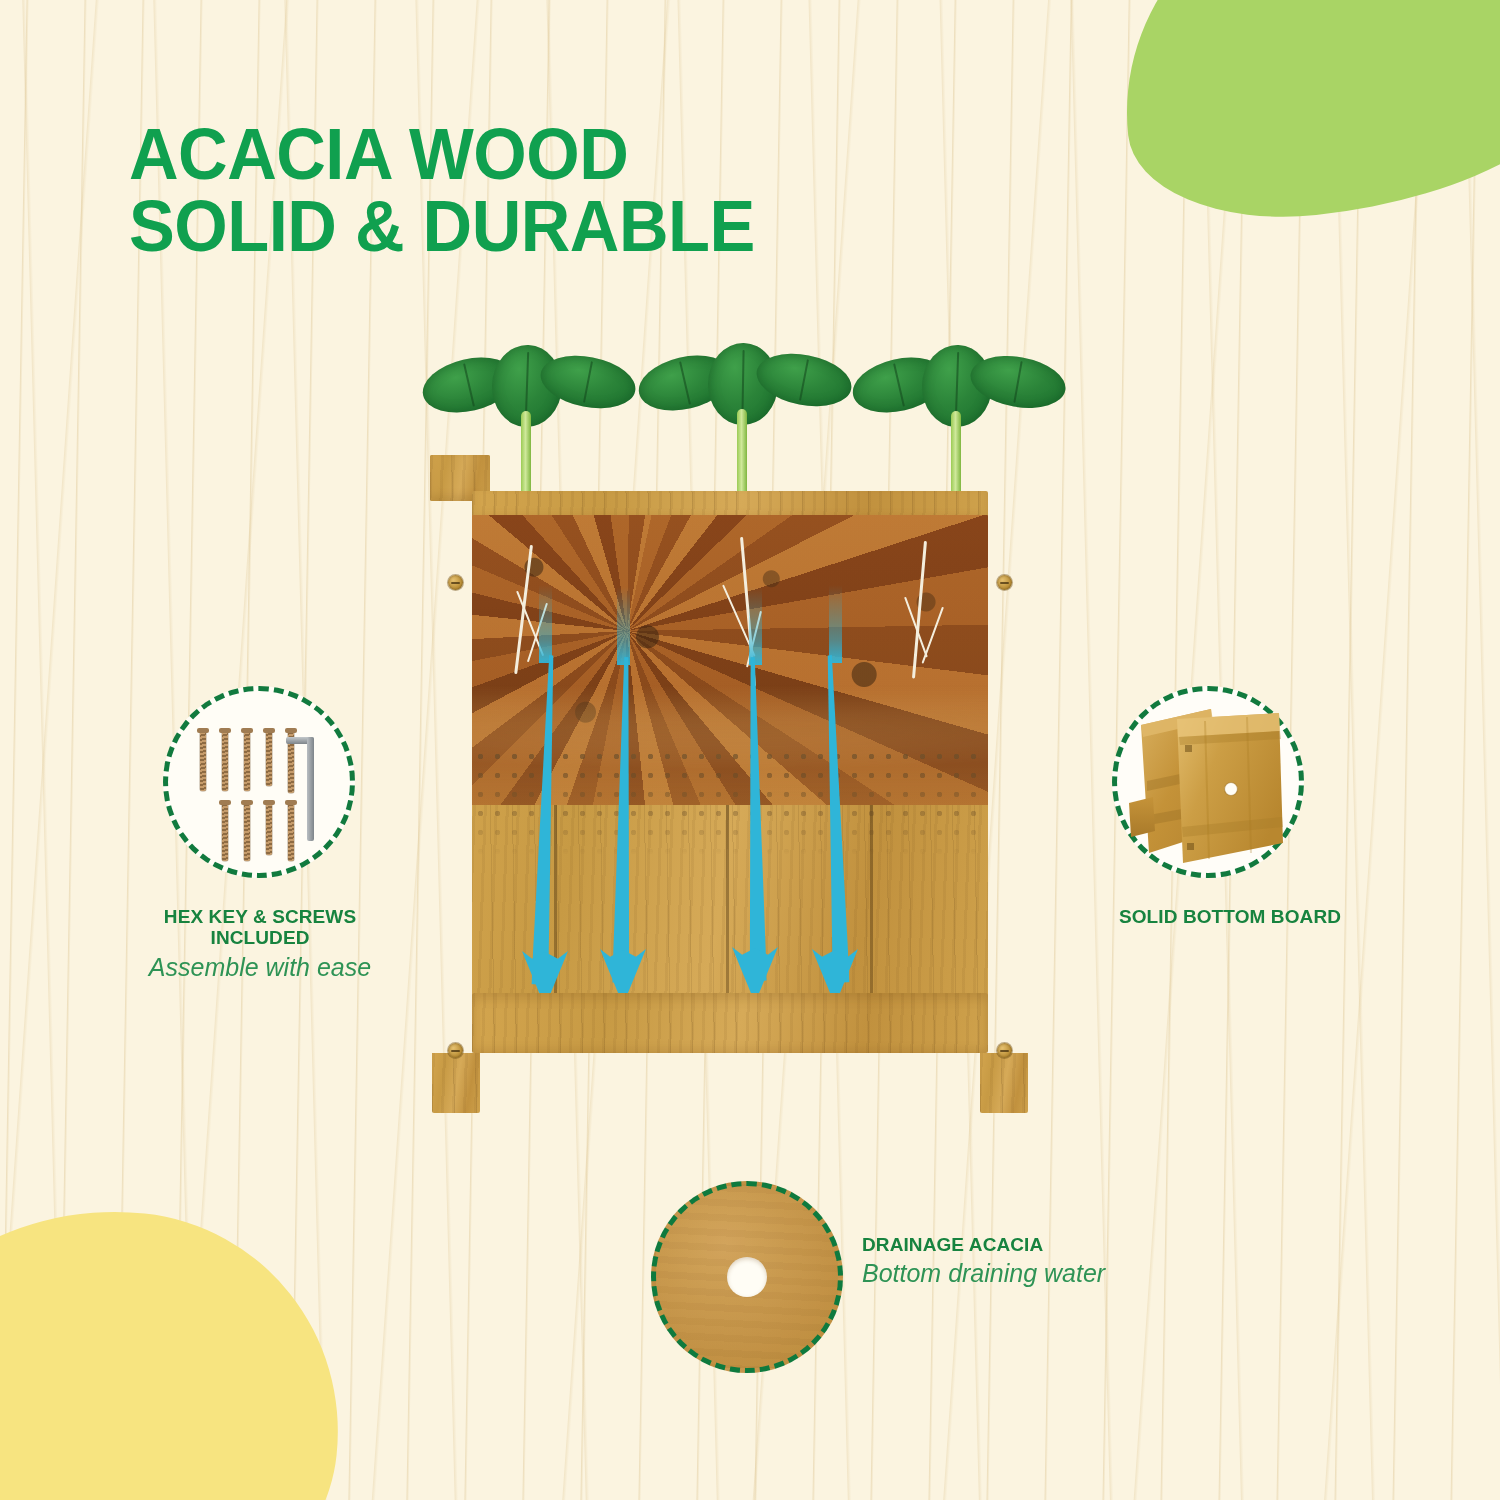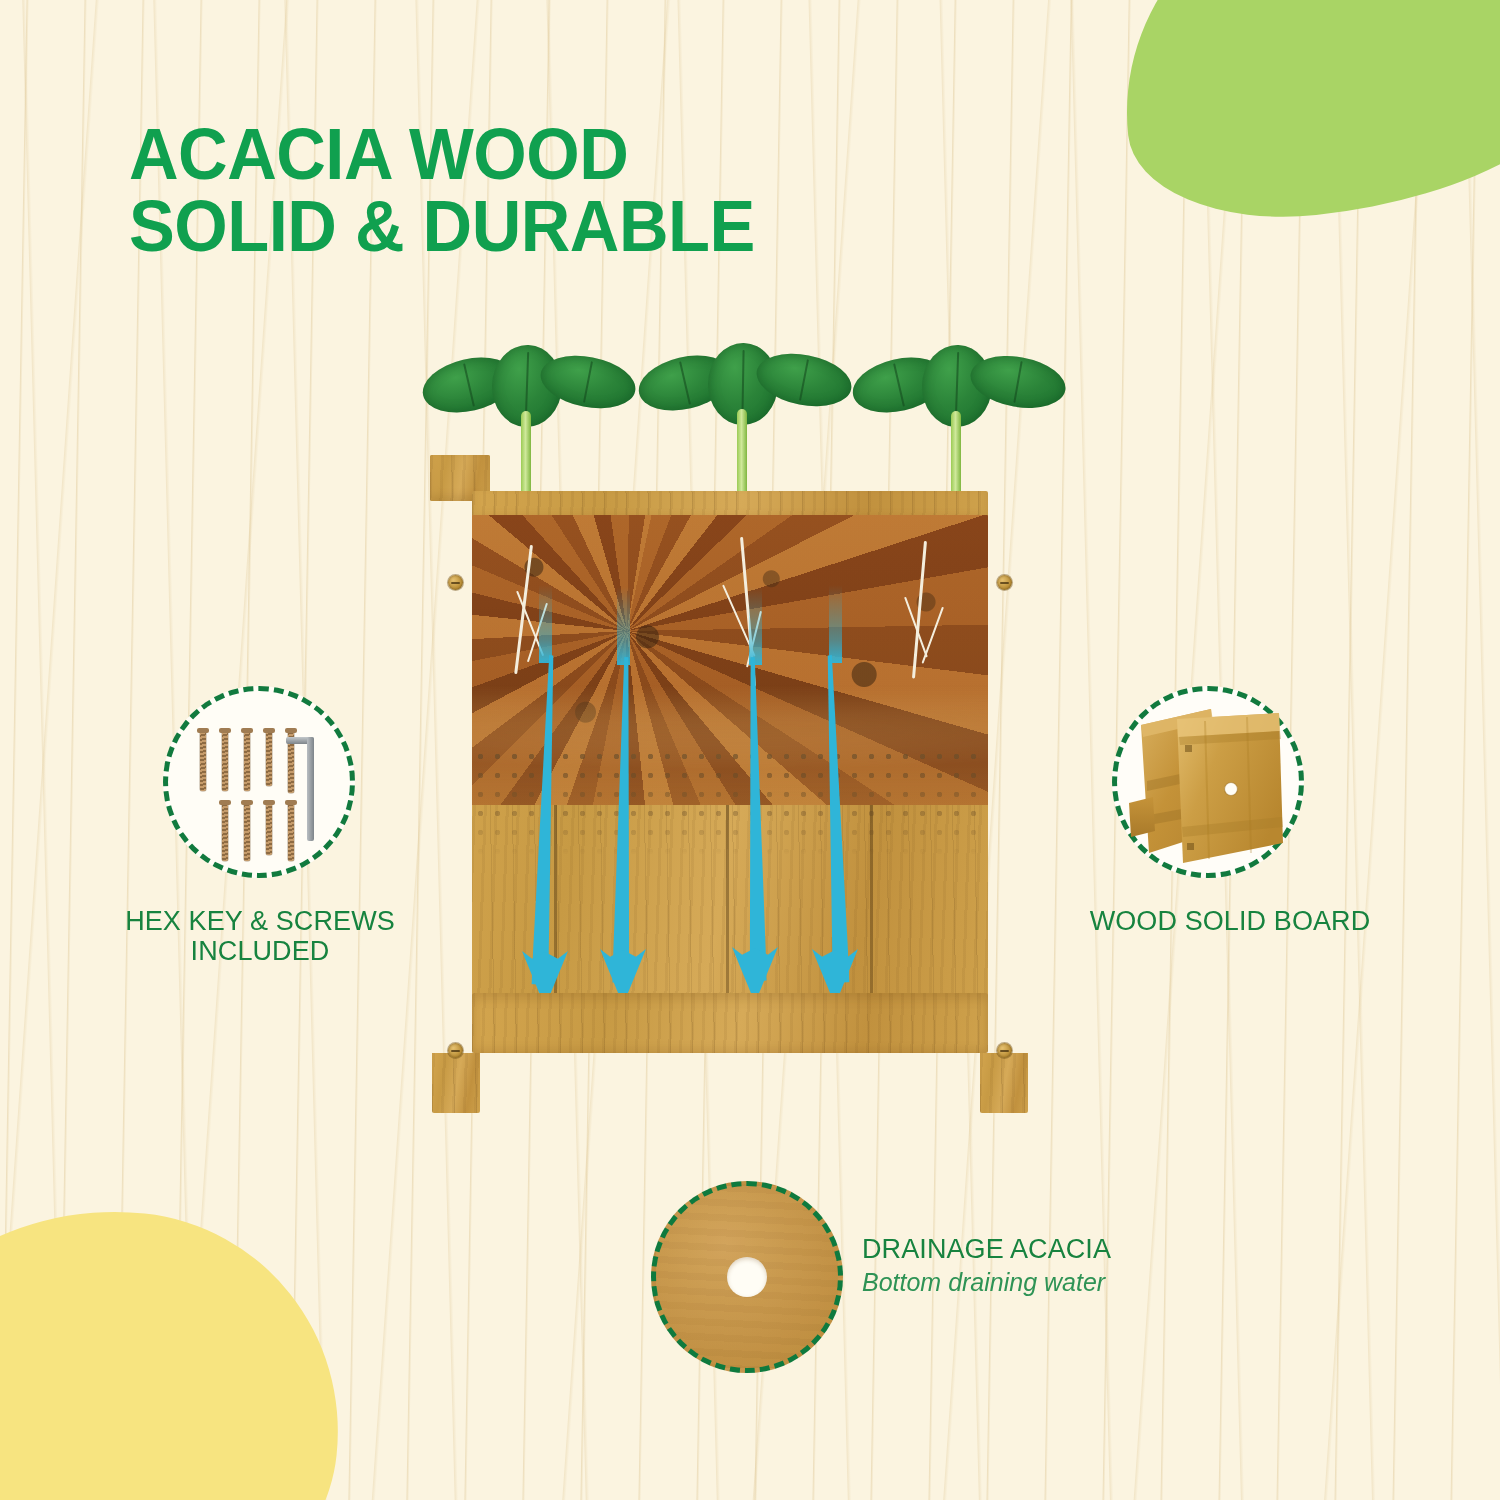--- a/index.html
+++ b/index.html
@@ -119,21 +119,21 @@
     background-image:linear-gradient(180deg,#C3C8CB,#7E858A);
     border-radius:2px;
   }
 
   
   .board-art { position:absolute; left:-4px; top:-6px; width:205px; height:205px; }
 
   
   .cap { position:absolute; text-align:center; }
   .cap .t {
-    color:#17833F; font-weight:400; font-size:27px; line-height:1.12;
+    color:#17833F; font-weight:700; font-size:19px; line-height:1.12;
     letter-spacing:0.1px;
   }
   .cap .s {
     color:#2E9355; font-style:italic; font-size:25px; line-height:1.2;
     margin-top:3px; font-weight:400;
   }
   .cap-screws { left:95px; top:906px; width:330px; }
   .cap-board  { left:1035px; top:906px; width:390px; }
   .cap-drain  { left:862px; top:1234px; width:310px; text-align:left; }
 
@@ -395,20 +395,21 @@
 
       <div class="hexkey-h" style="left:118px; top:46px; width:28px;"></div>
       <div class="hexkey-v" style="left:139px; top:46px; height:104px;"></div>
     </div>
   </div>
   <div class="cap cap-screws">
     <div class="t">
       <span>HEX KEY &amp; SCREWS</span><br>
       <span>INCLUDED</span>
     </div>
+    <div class="s">Assemble with ease</div>
   </div>
 
   <div class="circle c-board">
     <svg class="board-art" viewBox="0 0 205 205">
       <defs>
         <linearGradient id="wd1" x1="0" y1="0" x2="1" y2="1">
           <stop offset="0%" stop-color="#D8AF5E"></stop>
           <stop offset="48%" stop-color="#C49238"></stop>
           <stop offset="100%" stop-color="#B5842F"></stop>
         </linearGradient>
@@ -435,21 +436,21 @@
       <polygon points="66,52 167,46 168,54 67,60" fill="#A67A28" opacity="0.35"></polygon>
       <polygon points="69,142 169,132 170,142 70,152" fill="#A67A28" opacity="0.35"></polygon>
       <circle cx="118" cy="104" r="6.5" fill="#FFFDF6" stroke="#9C7026" stroke-opacity="0.5" stroke-width="1.2"></circle>
       <rect x="72" y="60" width="7" height="7" fill="#6E4E18" opacity="0.55"></rect>
       <rect x="74" y="158" width="7" height="7" fill="#6E4E18" opacity="0.55"></rect>
       <path d="M92,36 L96,174" stroke="#A8791F" stroke-opacity="0.30" stroke-width="2"></path>
       <path d="M134,32 L138,168" stroke="#A8791F" stroke-opacity="0.26" stroke-width="2"></path>
     </svg>
   </div>
   <div class="cap cap-board">
-    <div class="t">WOOD SOLID BOARD</div>
+    <div class="t">SOLID BOTTOM BOARD</div>
   </div>
 
   <div class="circle c-drain">
     <div class="drain-hole"></div>
   </div>
   <div class="cap cap-drain">
     <div class="t">DRAINAGE ACACIA</div>
     <div class="s">Bottom draining water</div>
   </div>
 

